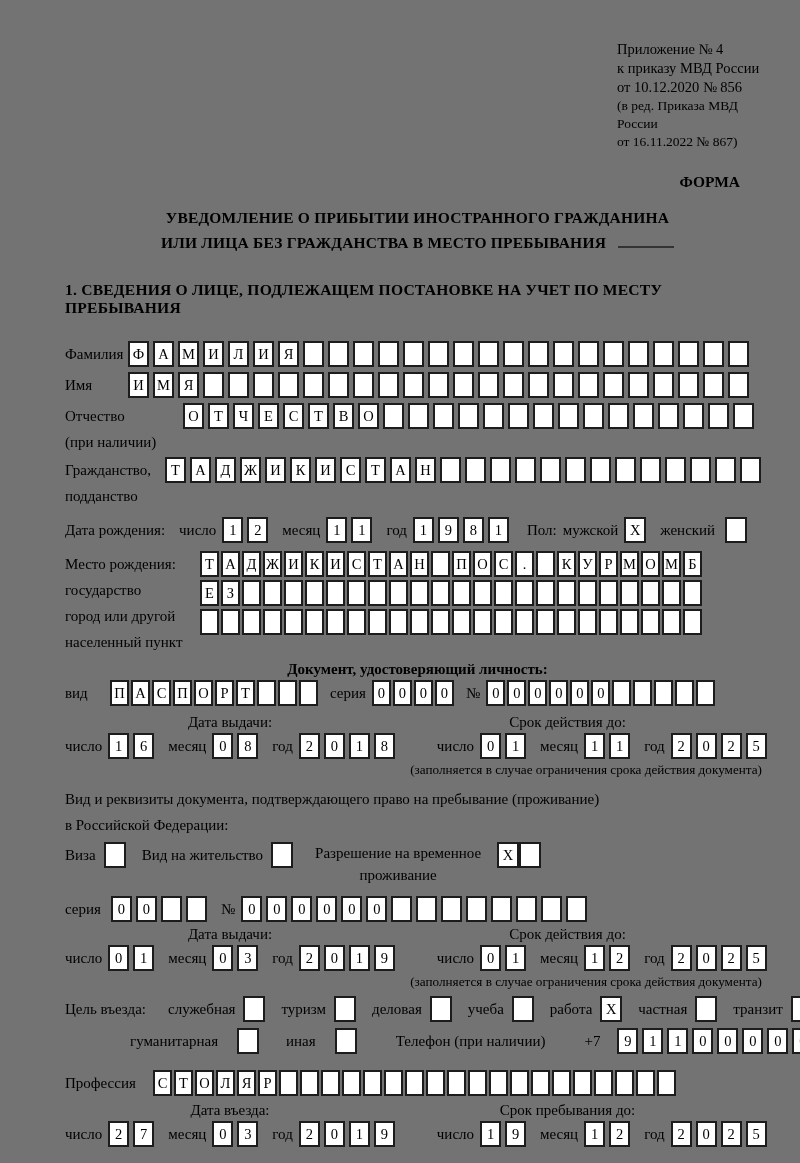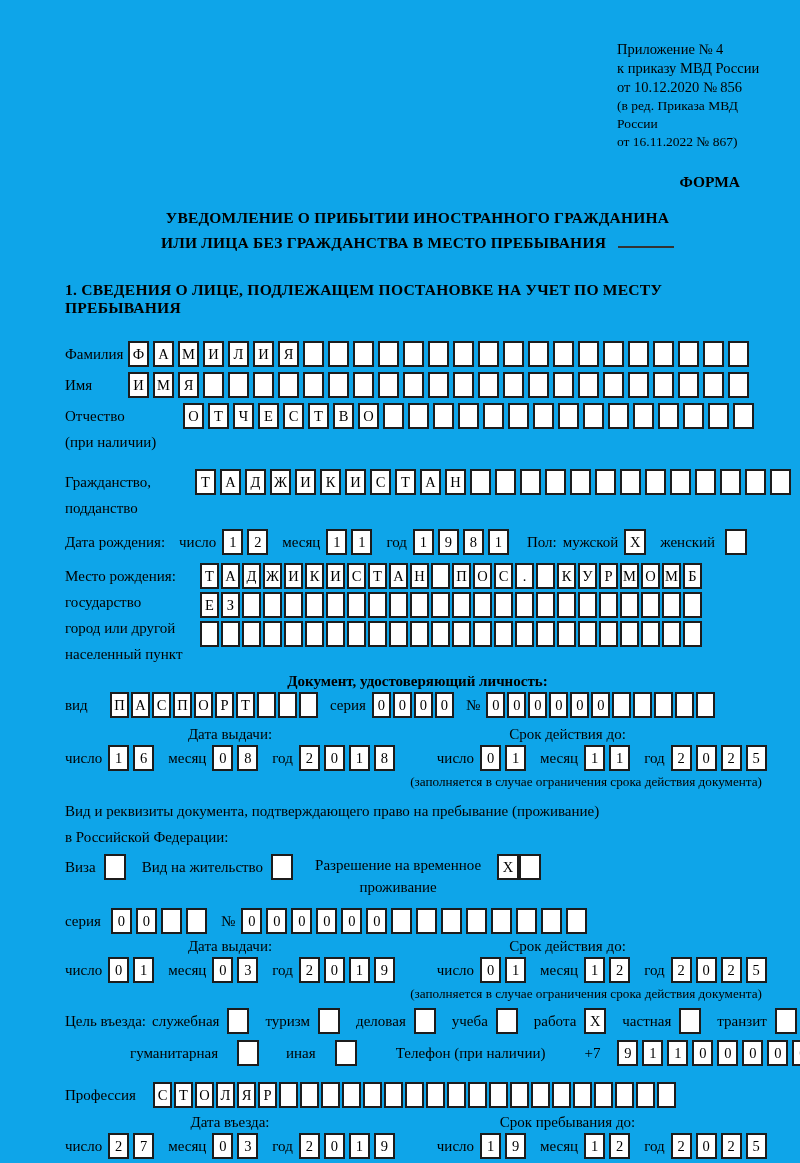--- a/index.html
+++ b/index.html
@@ -1,18 +1,18 @@
 <!DOCTYPE html>
 <html><head>
 <meta charset="utf-8">
 <style>
   html,body { margin:0; padding:0; background:#e9e9e9; }
   .page {
     position:relative; width:800px; height:1163px; margin:0 auto;
-    background:#0ea5e9; color:#000;
+    background:#737373; color:#000;
     font-family:"Liberation Serif","DejaVu Serif",serif;
     font-size:15px; overflow:hidden;
   }
   .inner { padding:40px 30px 0 65px; }
 
   
   .doc-header { margin-left:552px; line-height:19px; font-size:14.5px; }
   .doc-header .note { font-size:13.5px; line-height:18px; }
   .forma { text-align:right; padding-right:30px; font-weight:bold; margin-top:22px; font-size:15.5px; }
 
@@ -171,21 +171,21 @@
           <span class="cell"></span>
           <span class="cell"></span>
           <span class="cell"></span>
           <span class="cell"></span>
           <span class="cell"></span>
           <span class="cell"></span>
           <span class="cell"></span>
         </span>
     </div>
 
-    <div class="frow" style="margin-top:14px;gap:30px;">
+    <div class="frow" style="margin-top:2px;">
       <span class="lblcol" style="width:100px;">
         <div>Гражданство,</div>
         <div>подданство</div>
       </span>
       <span class="cellrow">
           <span class="cell">Т</span>
           <span class="cell">А</span>
           <span class="cell">Д</span>
           <span class="cell">Ж</span>
           <span class="cell">И</span>
@@ -492,21 +492,21 @@
             <span class="cell">0</span>
             <span class="cell">2</span>
             <span class="cell">5</span>
           </span>
       </span>
     </div>
     <div class="dates-note">(заполняется в случае ограничения срока действия документа)</div>
 
     <div class="frow" style="margin-top:6px; align-items:center;">
       <span class="flabel">Цель въезда:</span>
-      <span class="opt-label" style="margin-left:6px;">служебная</span>
+      <span class="opt-label" style="margin-left:22px;">служебная</span>
       <span class="cb"></span>
       <span class="opt-label">туризм</span>
       <span class="cb"></span>
       <span class="opt-label">деловая</span>
       <span class="cb"></span>
       <span class="opt-label">учеба</span>
       <span class="cb"></span>
       <span class="opt-label">работа</span>
       <span class="cb">X</span>
       <span class="opt-label">частная</span>

